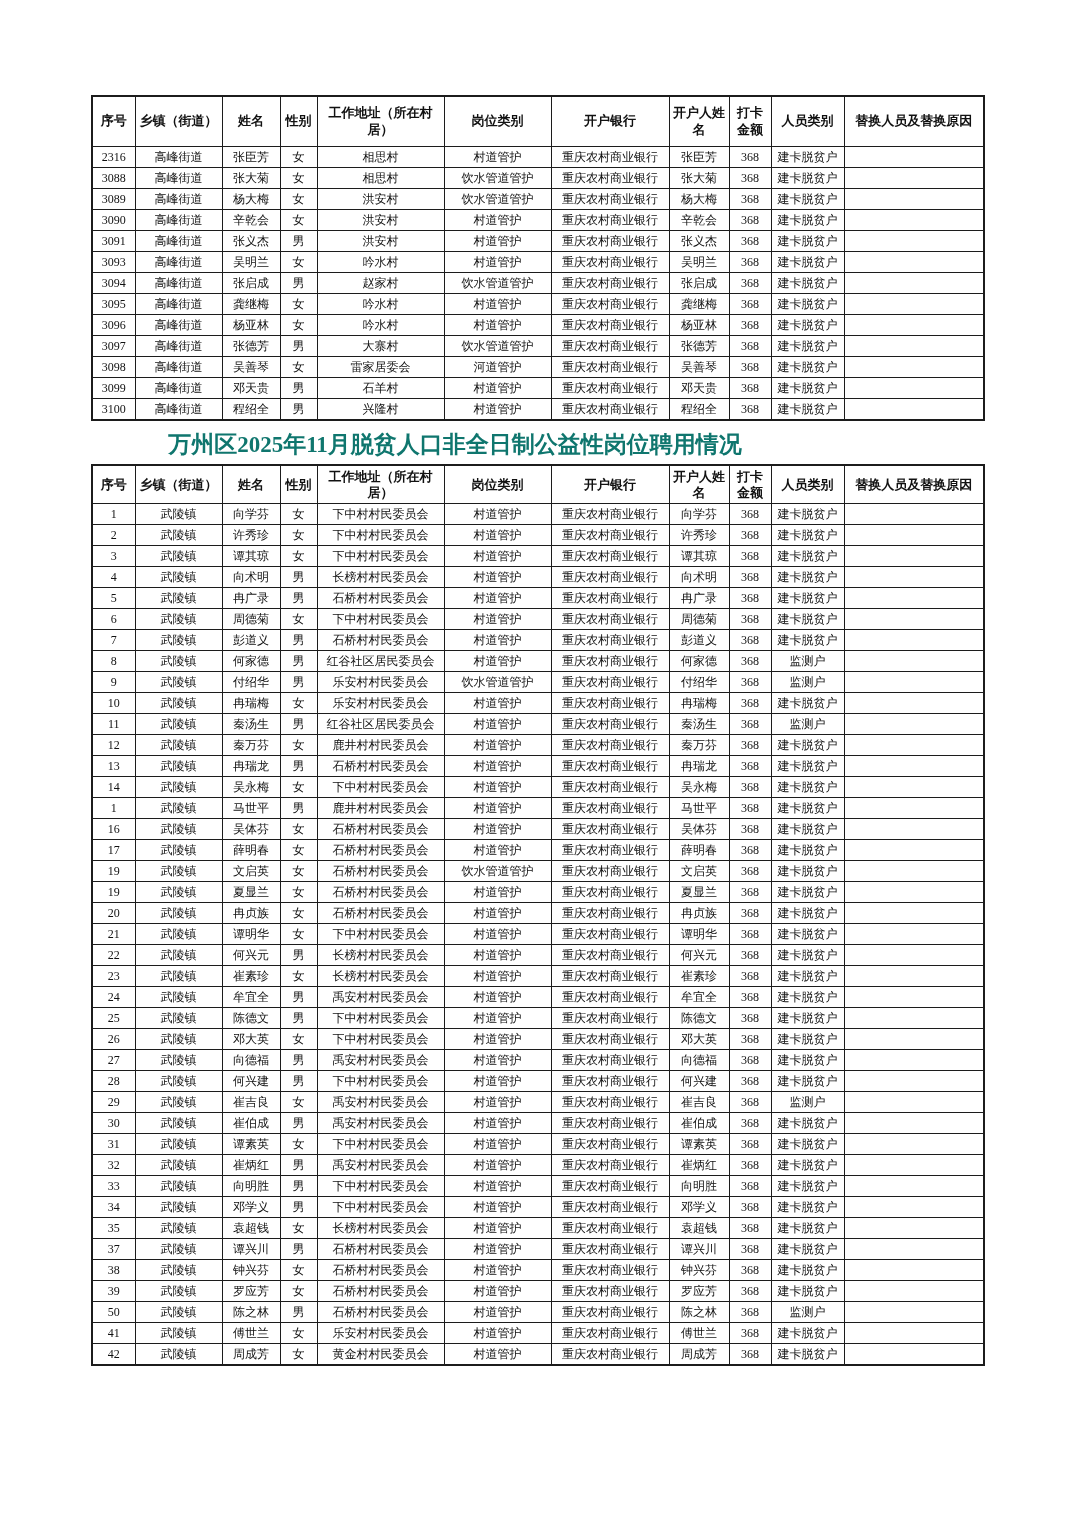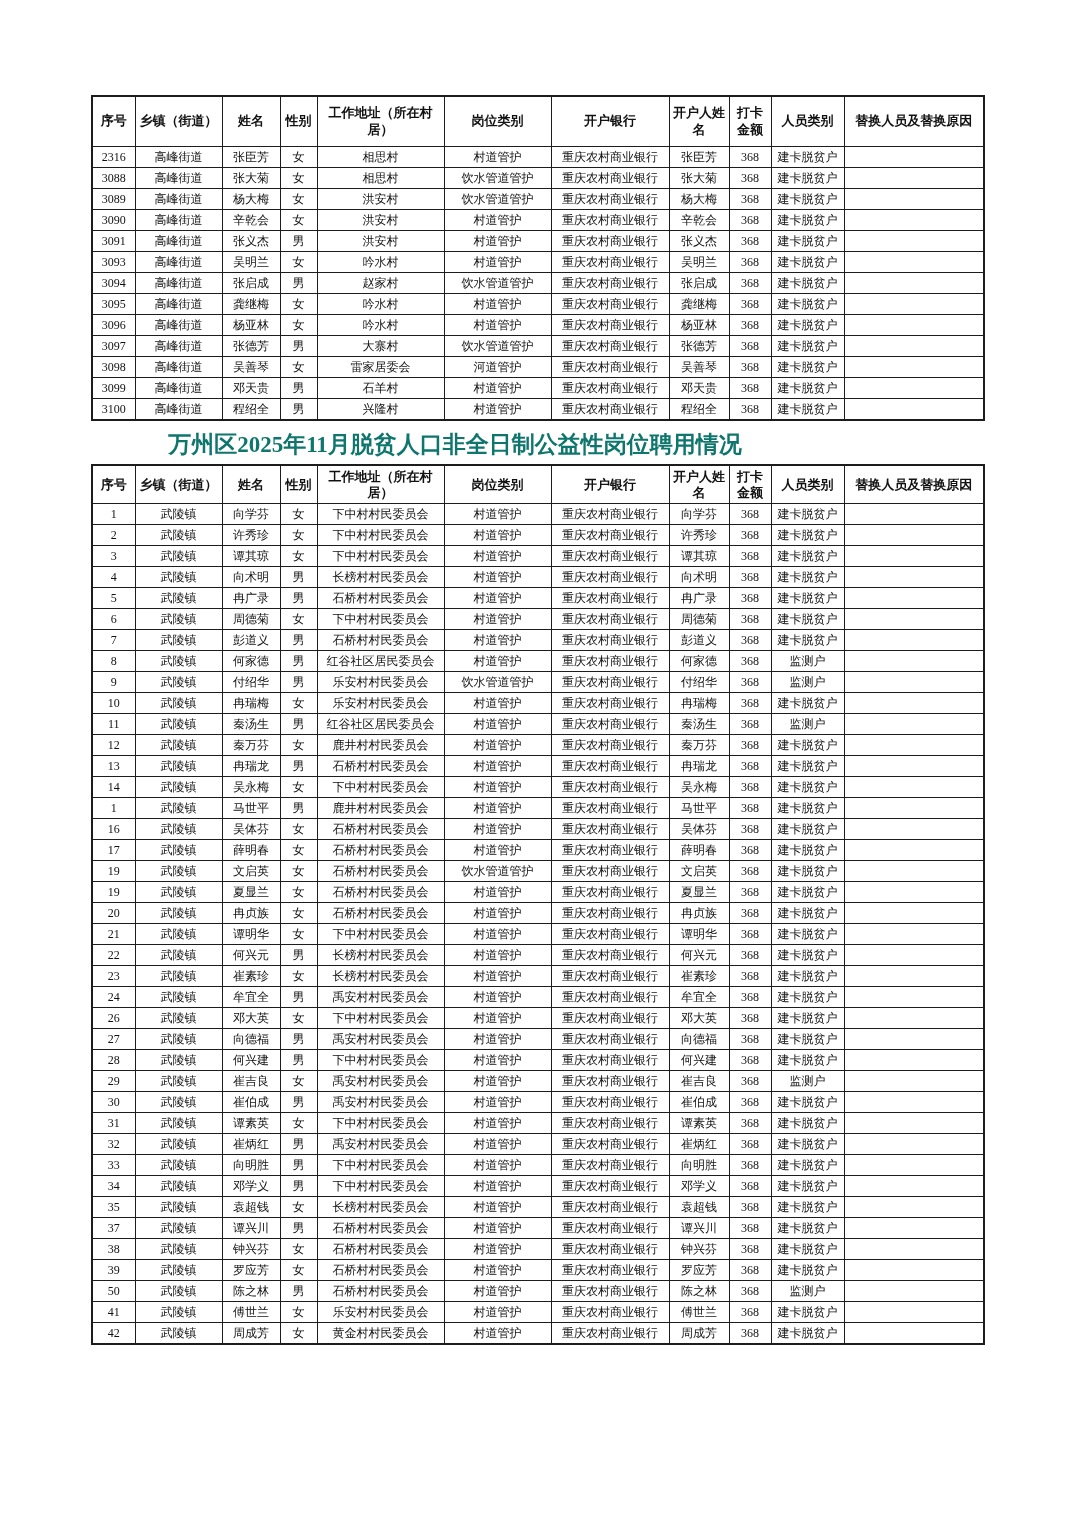--- a/index.html
+++ b/index.html
@@ -617,20 +617,33 @@
             <td>男</td>
             <td>禹安村村民委员会</td>
             <td>村道管护</td>
             <td>重庆农村商业银行</td>
             <td>牟宜全</td>
             <td>368</td>
             <td>建卡脱贫户</td>
             <td></td>
           </tr>
           <tr>
+            <td>25</td>
+            <td>武陵镇</td>
+            <td>陈德文</td>
+            <td>男</td>
+            <td>下中村村民委员会</td>
+            <td>村道管护</td>
+            <td>重庆农村商业银行</td>
+            <td>陈德文</td>
+            <td>368</td>
+            <td>建卡脱贫户</td>
+            <td></td>
+          </tr>
+          <tr>
             <td>26</td>
             <td>武陵镇</td>
             <td>邓大英</td>
             <td>女</td>
             <td>下中村村民委员会</td>
             <td>村道管护</td>
             <td>重庆农村商业银行</td>
             <td>邓大英</td>
             <td>368</td>
             <td>建卡脱贫户</td>

